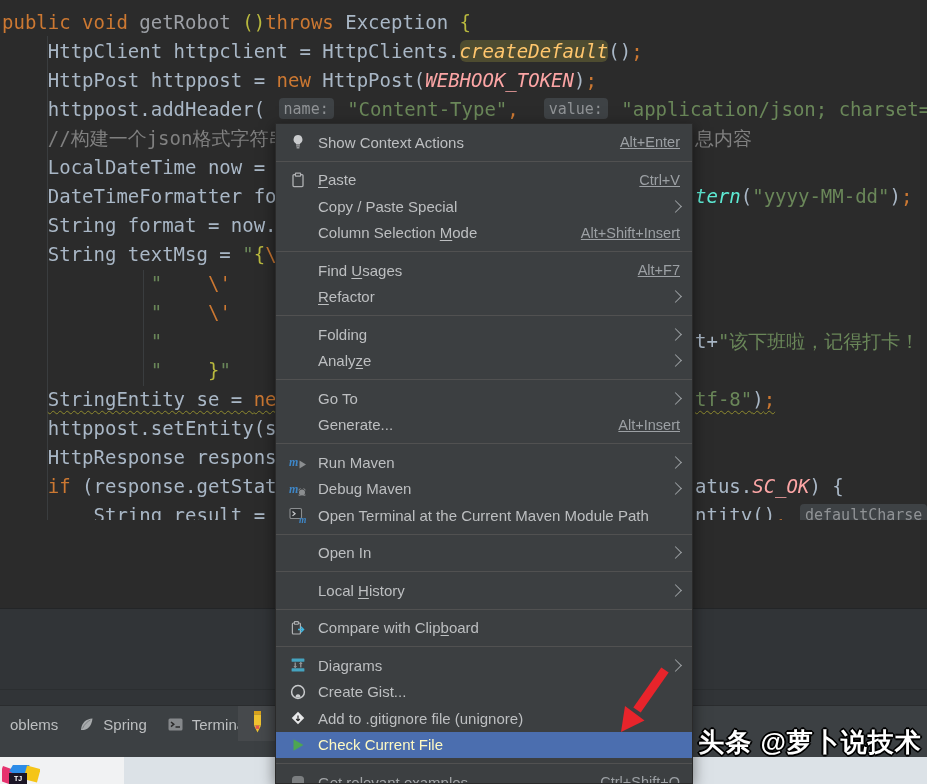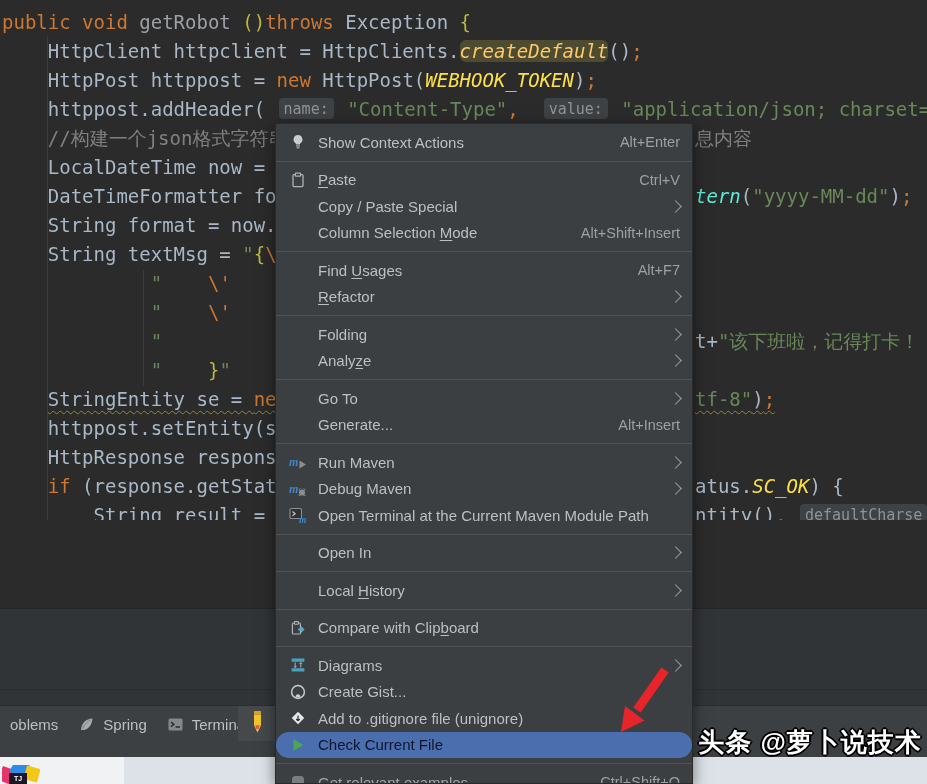--- a/index.html
+++ b/index.html
@@ -14,21 +14,21 @@
   .code-line.hl::before{content:"";position:absolute;left:44px;top:0;height:100%;width:612px;
              background:#343638;z-index:-1;}
   .indent-guide{position:absolute;width:1px;background:#3A3D3F;}
   .frag{position:absolute;left:695px;height:29px;line-height:29px;white-space:pre;
         font-family:"DejaVu Sans Mono",monospace;font-size:19px;color:#A9B7C6;}
   .seg.kw{color:#CC7832;}
   .seg.def{color:#A9B7C6;}
   .seg.meth{color:#9DA0A6;}
   .seg.cm{color:#808080;}
   .seg.str{color:#6A8759;}
-  .seg.const{color:#fde047;font-style:italic;}
+  .seg.const{color:#fca5a5;font-style:italic;}
   .seg.stat{color:#FFC66D;font-style:italic;}
   .seg.defi{color:#5eead4;font-style:italic;}
   .seg.esc{color:#CC7832;}
   .seg.yb{color:#B9B93E;}
   .seg.bb{color:#4E9BEA;}
   .seg.gb{color:#59A869;}
   .seg.hlbg{background:#4E4C30;border-radius:6px;}
   .seg.wavy{text-decoration-line:underline;text-decoration-style:wavy;
             text-decoration-color:#8F8A2E;text-decoration-thickness:1px;text-underline-offset:4px;}
   .seg.hint{display:inline-block;background:#3E4245;color:#909396;border-radius:4px;
@@ -58,27 +58,27 @@
   #colorful-logo .b3{position:absolute;left:23px;top:2px;width:14px;height:14px;background:#F5C518;transform:rotate(15deg);}
   #colorful-logo .b4{position:absolute;left:7px;top:8px;width:18px;height:11px;background:#1B1525;color:#fff;
                      font-size:7px;line-height:11px;text-align:center;font-weight:bold;}
 
   
   #context-menu{position:absolute;left:275px;top:123px;width:418px;height:661px;background:#3C3F41;
                 border:1px solid #2A2A2A;box-shadow:0 4px 14px rgba(0,0,0,.5);box-sizing:border-box;
                 padding-top:5px;z-index:30;overflow:hidden;}
   .menu-item{height:26.5px;display:flex;align-items:center;padding:0 12px 0 13px;color:#BDBFC1;
              font-size:15px;white-space:nowrap;}
-  .menu-item.selected{background:#4B6EAF;color:#0f172a;border-radius:13px;}
+  .menu-item.selected{background:#4B6EAF;color:#fef9c3;}
   .menu-item.disabled{color:#A2A5A7;}
   .mi-icon{width:18px;height:18px;margin-right:11px;flex:none;display:inline-flex;
            align-items:center;justify-content:center;}
   .mi-label{flex:1;}
   .mi-label u{text-underline-offset:2px;}
-  .mi-shortcut{color:#9CA0A4;margin-left:24px;font-size:14.5px;}
+  .mi-shortcut{color:#9CA0A4;margin-left:24px;font-size:14.5px;text-decoration:underline;}
   .mi-sub{width:8px;height:8px;border-right:1.6px solid #9CA0A4;border-top:1.6px solid #9CA0A4;
           transform:rotate(45deg);margin-left:24px;flex:none;}
   .menu-sep{height:1px;background:#515151;margin:5px 0;}
 
   
   #red-arrow{position:absolute;left:595px;top:660px;z-index:40;}
 </style>
 </head>
 <body>
 

